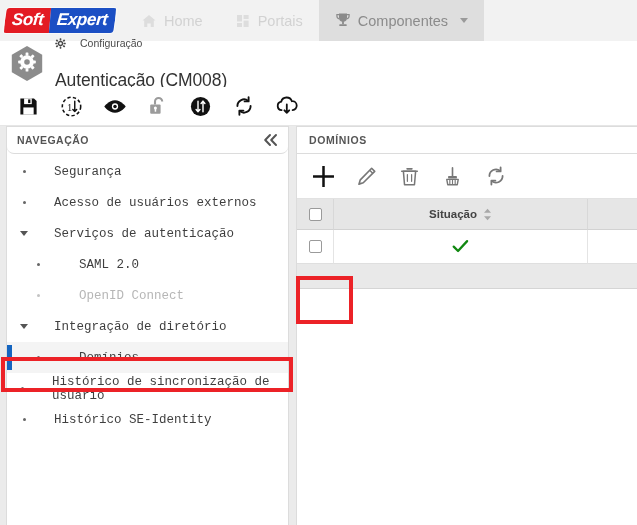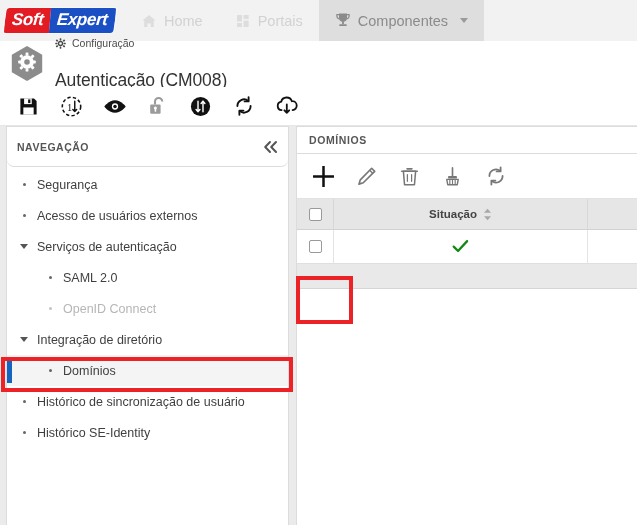--- a/index.html
+++ b/index.html
@@ -68,21 +68,21 @@
     display: flex; align-items: center;
   }
   .hexicon {
     margin-left: 10px; margin-right: 11px;
     width: 34px; height: 38px;
     position: relative;
     display: flex; align-items: center; justify-content: center;
   }
   .titletexts { display: flex; flex-direction: column; justify-content: center; }
   .kicker {
-    display: flex; align-items: center; gap: 6px;
+    display: flex; align-items: center; gap: 14px;
     font-size: 10.5px; color: #4a4a4a; line-height: 12px;
   }
   .page-title {
     font-size: 17.5px; color: #333333; line-height: 22px;
     letter-spacing: -0.1px;
     margin-top: 20px;
   }
 
   
   .toolbar {
@@ -109,21 +109,21 @@
 
   
   .navpanel {
     position: absolute; top: 0; left: 6px;
     width: 283px; height: 399px;
     background: #ffffff;
     border: 1px solid #dcdcdc;
     border-bottom: none;
   }
   .navpanel-head {
-    height: 40px;
+    height: 27px;
     border-bottom: 1px solid #dcdcdc;
     display: flex; align-items: center; justify-content: space-between;
     padding: 0 8px 0 10px;
     background: #ffffff;
     border-radius: 7px;
   }
   .navpanel-head .lbl {
     font-size: 10.5px; color: #555555; font-weight: bold; letter-spacing: 0.5px;
   }
   .collapse-btn { cursor: pointer; display: flex; align-items: center; color: #555; }
@@ -145,22 +145,22 @@
   .navitem .bullet.dot::before {
     content: ""; width: 3px; height: 3px; background: #666; border-radius: 50%;
     display: block;
   }
   .navitem .bullet.tri::before {
     content: ""; display: block;
     border-left: 4px solid transparent;
     border-right: 4px solid transparent;
     border-top: 5px solid #555;
   }
-  .navitem .txt { margin-left: 6px; }
-  .navitem.indent { padding-left: 36px; }
+  .navitem .txt { margin-left: 23px; font-family: Liberation Mono, monospace; }
+  .navitem.indent { padding-left: 24px; gap: 11px; }
   .navitem.disabled { color: #b6b6b6; align-items: center; }
   .navitem.disabled .bullet.dot::before { background: #c3c3c3; }
   .navitem.selected {
     background: #f4f4f4;
   }
   .navitem.selected::before {
     content: ""; position: absolute; left: 0; top: 3px; bottom: 3px;
     width: 5px; background: #1565c0;
   }
 

